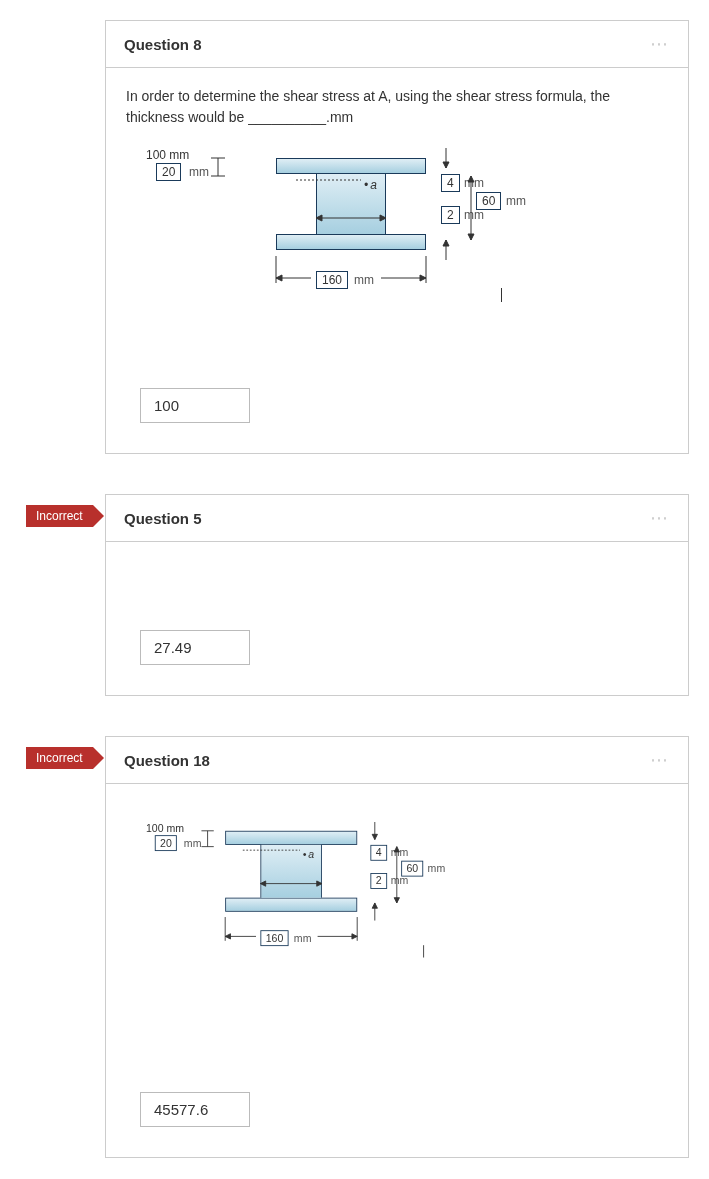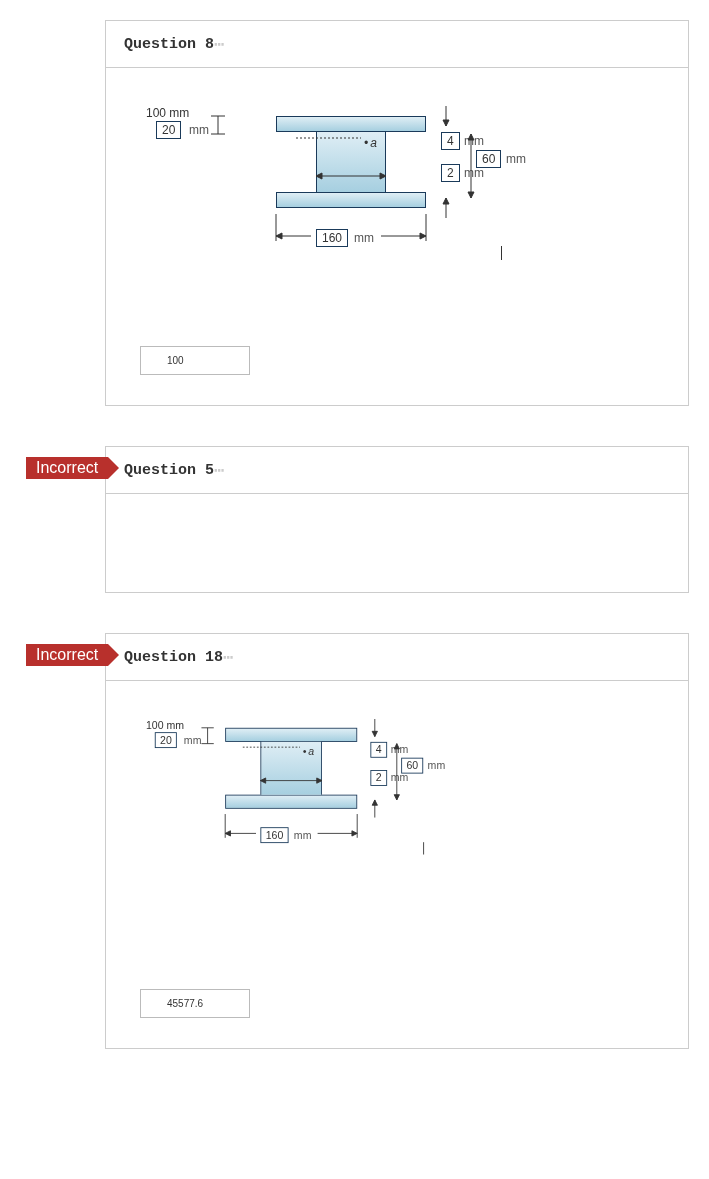--- a/index.html
+++ b/index.html
@@ -15,22 +15,22 @@
   .question-block {
     margin-left: 85px;
     margin-bottom: 40px;
     border: 1px solid #ccc;
     position: relative;
   }
   .qheader {
     border-bottom: 1px solid #ccc;
     padding: 12px 18px;
     display: flex;
+    justify-content: space-between;
     align-items: center;
-    font-family: Liberation Mono, monospace;
   }
   .qtitle {
     font-weight: bold;
     font-size: 15px;
     color: #333;
   }
   .dots {
     color: #ccc;
     font-size: 18px;
     letter-spacing: 2px;
@@ -39,34 +39,34 @@
     padding: 18px 20px 30px 20px;
   }
   .prompt {
     color: #333;
     line-height: 1.5;
     margin-bottom: 20px;
   }
   .answer-box {
     display: inline-block;
     border: 1px solid #bbb;
-    padding: 8px 26px;
+    padding: 8px 13px;
     min-width: 110px;
-    font-size: 10px;
+    font-size: 15px;
     color: #333;
     margin-top: 20px;
     margin-left: 14px;
   }
   .flag {
     position: absolute;
     left: -80px;
     top: 10px;
     background: #b8302c;
     color: #fff;
-    font-size: 16px;
+    font-size: 12px;
     padding: 4px 10px;
     height: 22px;
     line-height: 14px;
   }
   .flag::after {
     content: "";
     position: absolute;
     right: -11px;
     top: 0;
     border-top: 11px solid transparent;
@@ -136,20 +136,21 @@
 </style>
 </head>
 <body>
 
 <div class="question-block">
   <div class="qheader">
     <span class="qtitle">Question 8</span>
     <span class="dots">⋯</span>
   </div>
   <div class="qbody">
+    <div class="prompt">In order to determine the shear stress at A, using the shear stress formula, the thickness would be __________.mm</div>
 
     <div class="diagram">
 
       <div class="dimbox" style="left:10px; top:15px;">20</div>
       <div class="dimunit" style="left:43px; top:17px;">mm</div>
 
       <div class="ibeam">
         <div class="flange"></div>
         <div class="web">
           <span class="point-a">a</span>
@@ -208,20 +209,21 @@
 </div>
 
 <div class="question-block">
   <div class="flag">Incorrect</div>
   <div class="qheader">
     <span class="qtitle">Question 5</span>
     <span class="dots">⋯</span>
   </div>
   <div class="qbody">
     <div style="height:50px"></div>
+    <div class="answer-box">27.49</div>
   </div>
 </div>
 
 <div class="question-block">
   <div class="flag">Incorrect</div>
   <div class="qheader">
     <span class="qtitle">Question 18</span>
     <span class="dots">⋯</span>
   </div>
   <div class="qbody">

